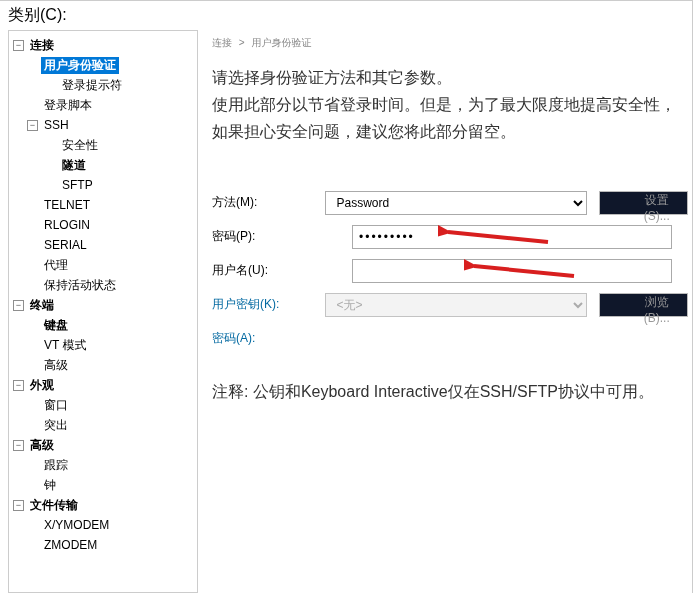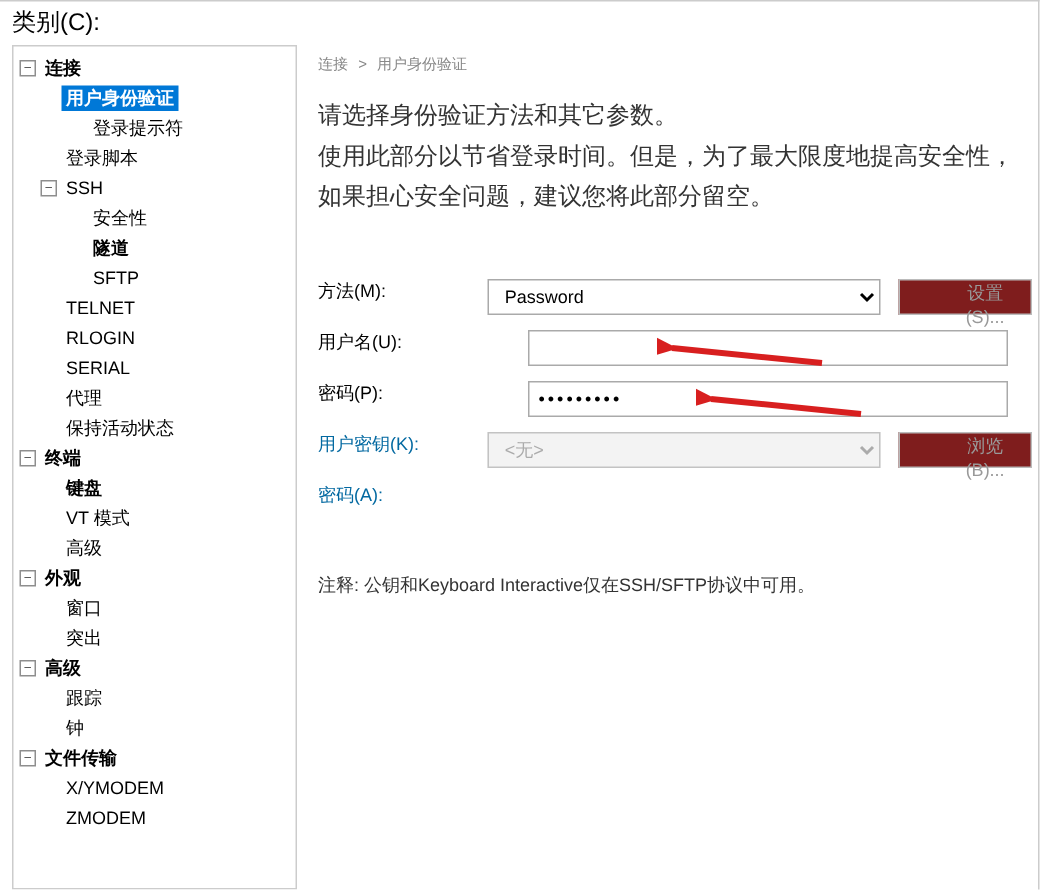--- a/index.html
+++ b/index.html
@@ -17,28 +17,28 @@
     .tree li.selected > .node-row .label { background: #0078d7; color: #fff; }
     
     .depth-0 > .node-row { padding-left: 2px; }
     .depth-1 > .node-row { padding-left: 16px; }
     .depth-2 > .node-row { padding-left: 34px; }
     .main { flex: 1; padding: 4px 0 0 4px; display: flex; flex-direction: column; overflow: hidden; }
     .breadcrumb { color: #888; font-size: 10px; padding: 4px 4px 10px; }
     .breadcrumb .sep { margin: 0 4px; }
     .instructions { font-size: 16px; color: #333; line-height: 1.7; padding: 4px 4px 40px; }
     .form { padding: 0 4px; }
-    .form-row { display: flex; align-items: flex-start; height: 34px; }
+    .form-row { display: flex; align-items: center; height: 34px; }
     .form-row .flabel { width: 140px; font-size: 12px; }
     .form-row .flabel.disabled { color: #0369a1; }
     .form-row select, .form-row input[type="text"], .form-row input[type="password"] { width: 320px; height: 24px; border: 1px solid #aaa; font-size: 12px; padding: 0 6px; background: #fff; }
     .form-row select:disabled { background: #eee; color: #888; }
     .form-row .btn { margin-left: 12px; height: 24px; min-width: 80px; border: 1px solid #bbb; background: #f4f4f4; font-size: 12px; color: #444; padding: 0 10px; cursor: pointer; }
-    .form-row .btn:disabled { color: #999; background: #7f1d1d; padding-left: 36px; }
-    .note { margin-top: 26px; font-size: 12px; color: #333; padding: 0 4px; }
+    .form-row .btn:disabled { color: #999; background: #0f172a; padding-left: 36px; }
+    .note { margin-top: 26px; font-size: 16px; color: #333; padding: 0 4px; }
     .arrow { pointer-events:none; }
   </style>
 </head>
 <body>
 
 <div class="category-label">类别(C):</div>
 
 <div class="container">
   <div class="sidebar">
     <div class="tree">
@@ -215,26 +215,26 @@
     </div>
     <div class="form" style="position:relative;">
       <div class="form-row">
         <span class="flabel">方法(M):</span>
         <select>
           <option>Password</option>
         </select>
         <button class="btn" disabled="">设置(S)...</button>
       </div>
       <div class="form-row">
+        <span class="flabel">密码(P):</span>
+        <input type="text" style="font-family: Arial; letter-spacing: 2px;" value="•••••••••">
+      </div>
+      <div class="form-row">
         <span class="flabel">用户名(U):</span>
         <input type="text" value="" style="">
-      </div>
-      <div class="form-row">
-        <span class="flabel">密码(P):</span>
-        <input type="text" style="font-family: Arial; letter-spacing: 2px;" value="•••••••••">
       </div>
       <div class="form-row">
         <span class="flabel disabled">用户密钥(K):</span>
         <select disabled="">
           <option>&lt;无&gt;</option>
         </select>
         <button class="btn" disabled="">浏览(B)...</button>
       </div>
       <div class="form-row">
         <span class="flabel disabled">密码(A):</span>

